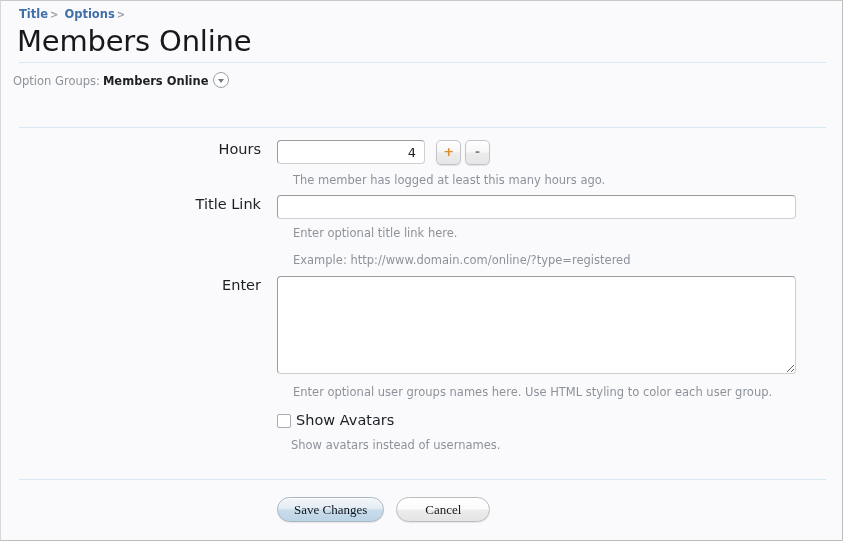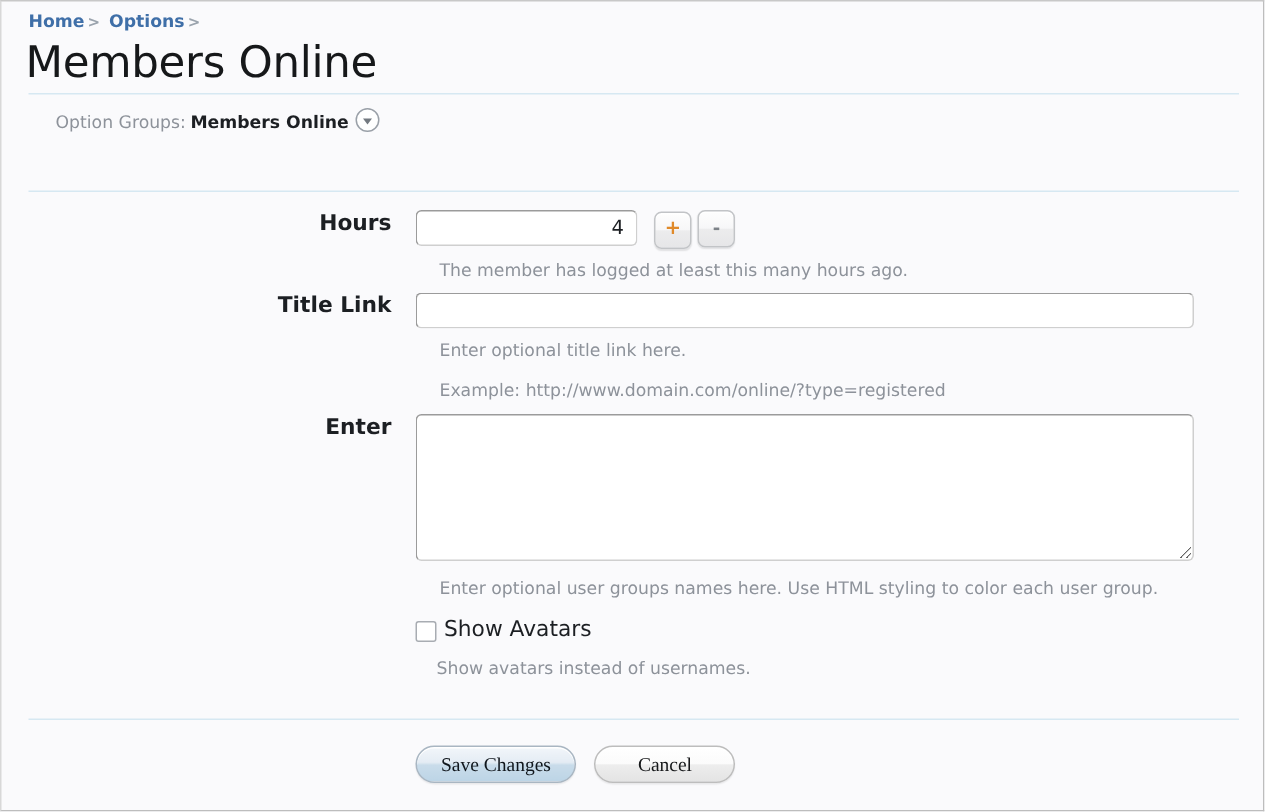--- a/index.html
+++ b/index.html
@@ -71,21 +71,21 @@
     border: 0;
     margin: 0;
   }
   .rule-1 { top: 61px; }
   .rule-2 { top: 126px; }
   .rule-3 { top: 478px; }
 
   
   .optgroups {
     position: absolute;
-    left: 36px;
+    left: 12px;
     top: 71px;
     font-size: 11.5px;
     line-height: 16px;
     color: #8d929a;
     white-space: nowrap;
   }
   .optgroups .og-label { color: #8d929a; }
   .optgroups .og-value {
     color: #1c1f23;
     font-weight: 600;
@@ -141,21 +141,21 @@
     width: 843px;
   }
   .field-label {
     position: absolute;
     left: 80px;
     width: 180px;
     text-align: right;
     font-size: 14.5px;
     line-height: 18px;
     color: #1c1f23;
-    font-weight: 700;
+    font-weight: 400;
   }
   .field-ctrl { position: absolute; left: 276px; }
 
   .hint {
     position: absolute;
     left: 292px;
     font-size: 11.5px;
     line-height: 15px;
     color: #8d929a;
     white-space: nowrap;
@@ -275,21 +275,21 @@
     box-shadow: inset 0 1px 0 #ffffff, 0 1px 1px rgba(0,0,0,0.08);
     min-width: 94px;
   }
 </style>
 </head>
 <body>
 
 <div class="page">
 
   <div class="breadcrumb">
-    <a href="#">Home</a><span class="sep">&gt;</span><a href="#">Options</a><span class="sep">&gt;</span>
+    <a href="#">Title</a><span class="sep">&gt;</span><a href="#">Options</a><span class="sep">&gt;</span>
   </div>
 
   <h1 class="page-title">Members Online</h1>
 
   <hr class="rule rule-1">
 
   <div class="optgroups">
     <span class="og-label">Option Groups:</span><span class="og-value">Members Online</span><span class="dropdown-icon"></span>
   </div>
 

